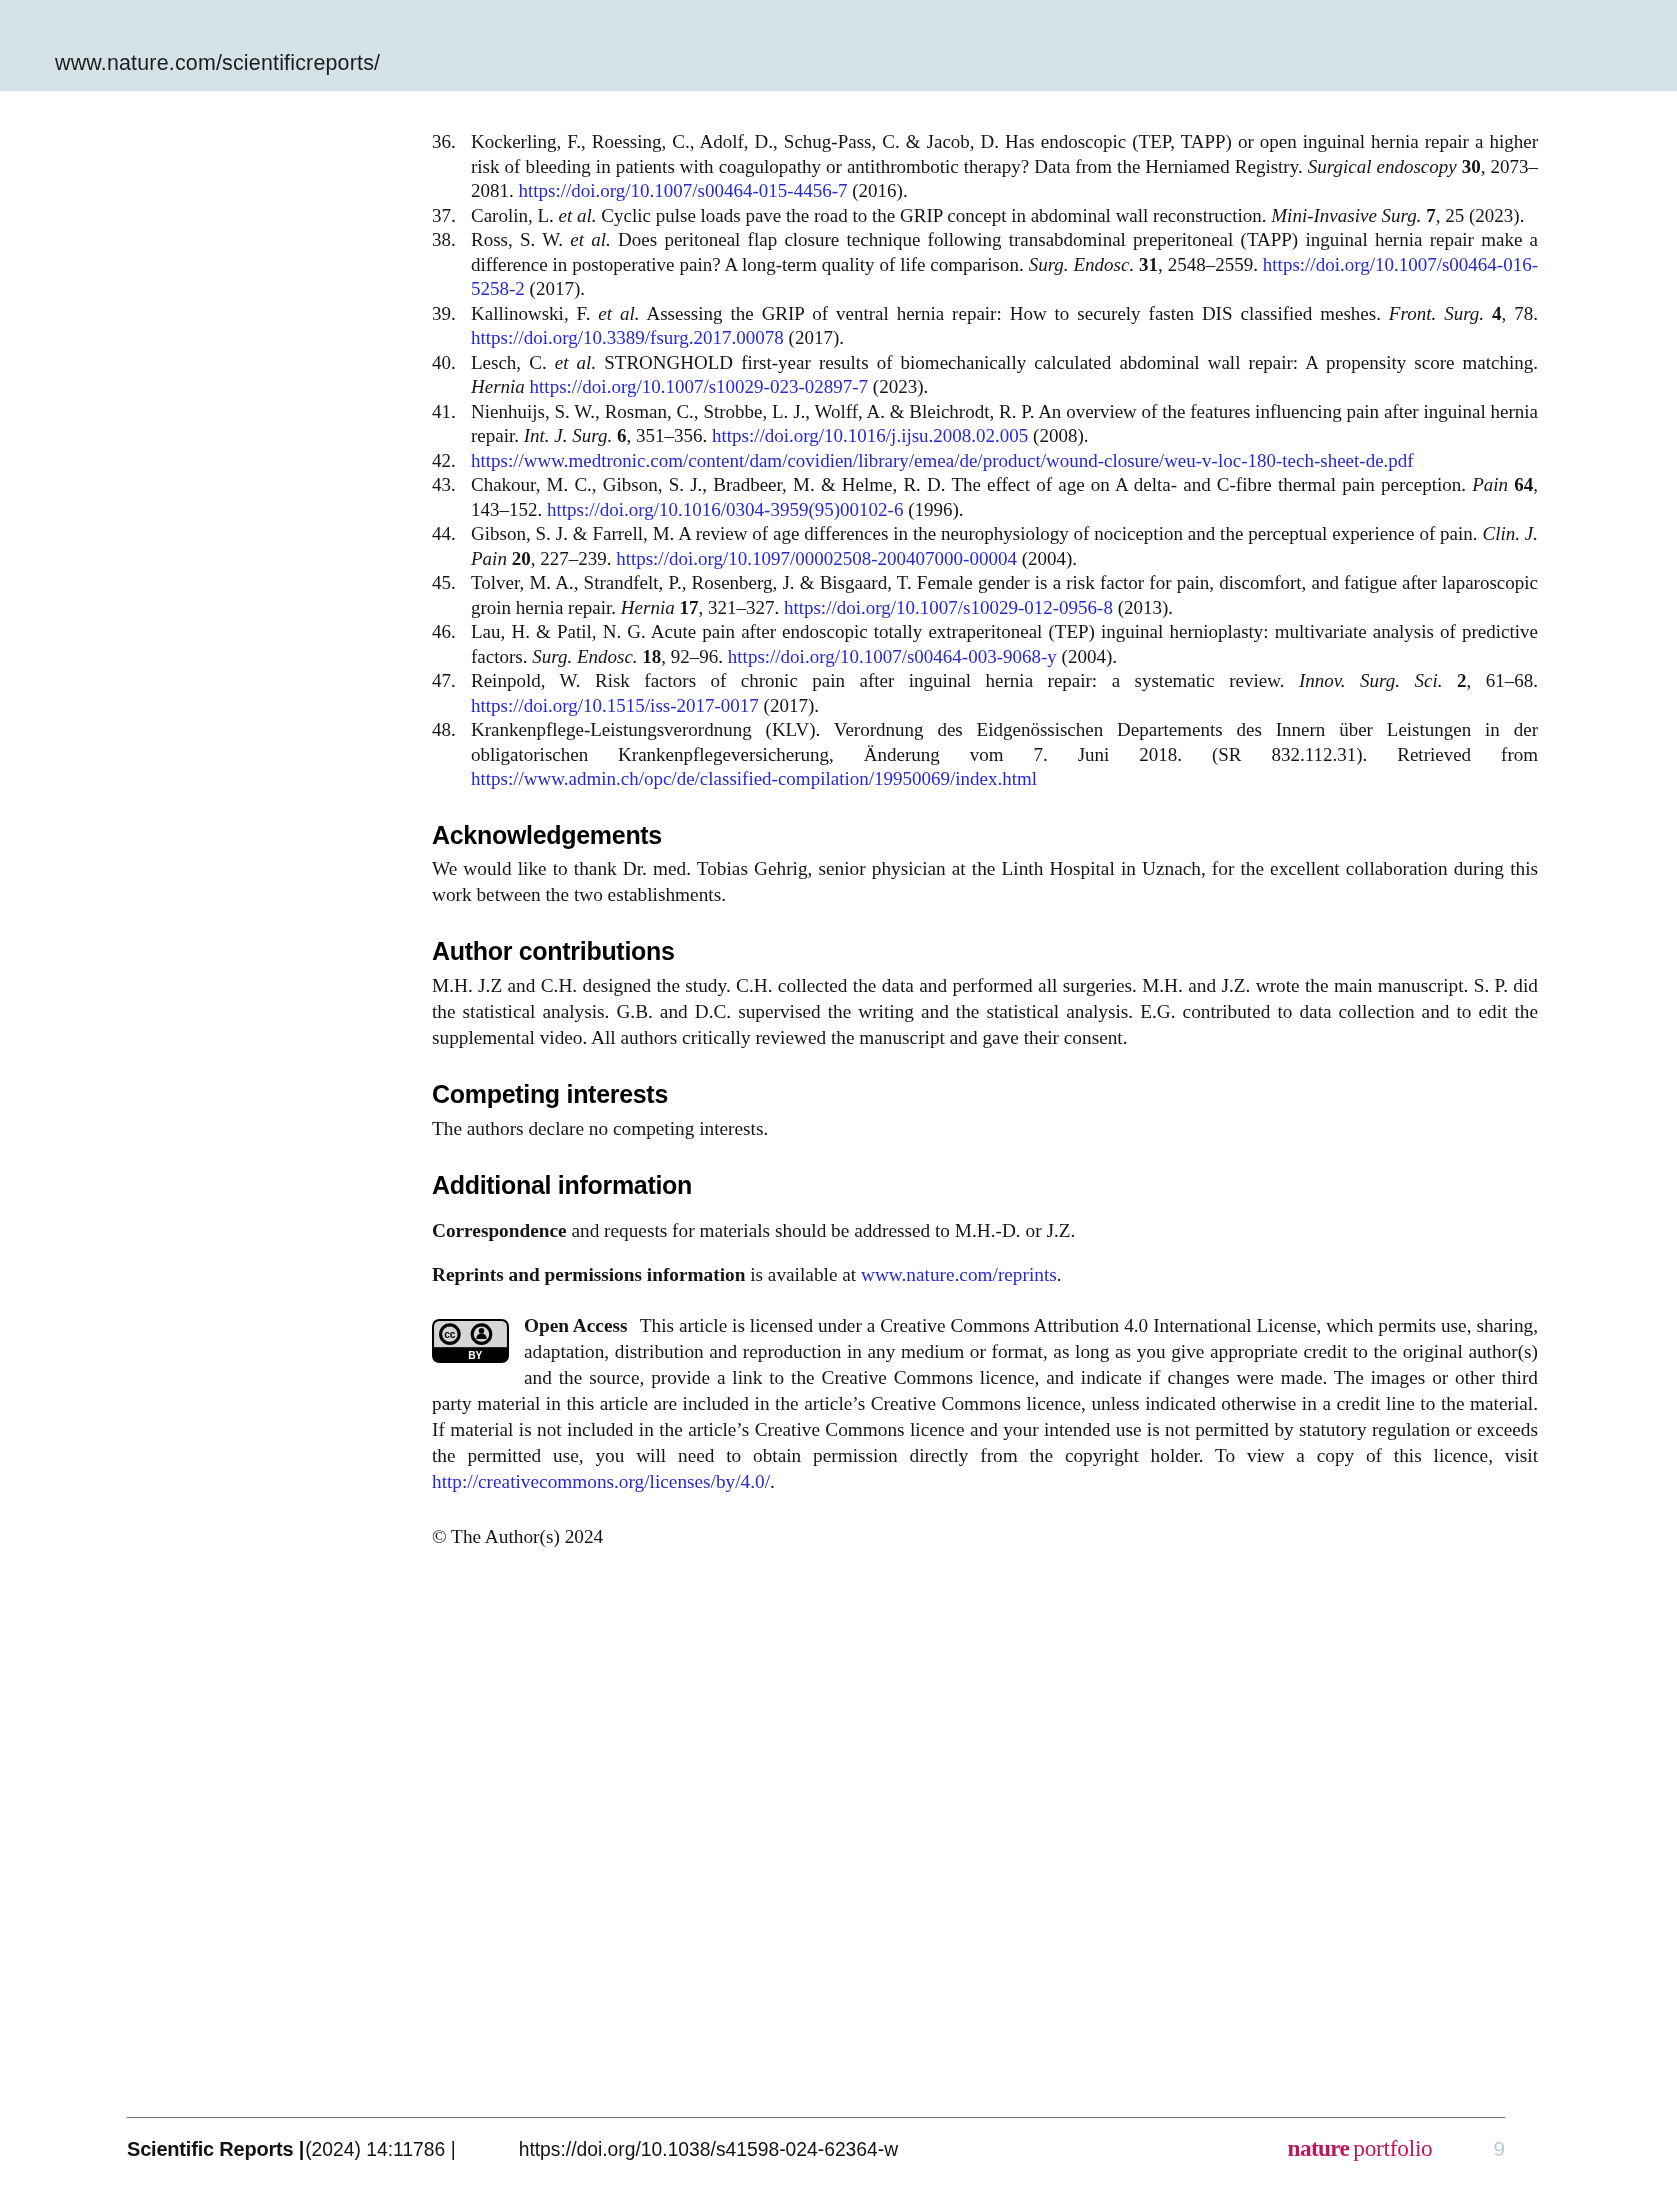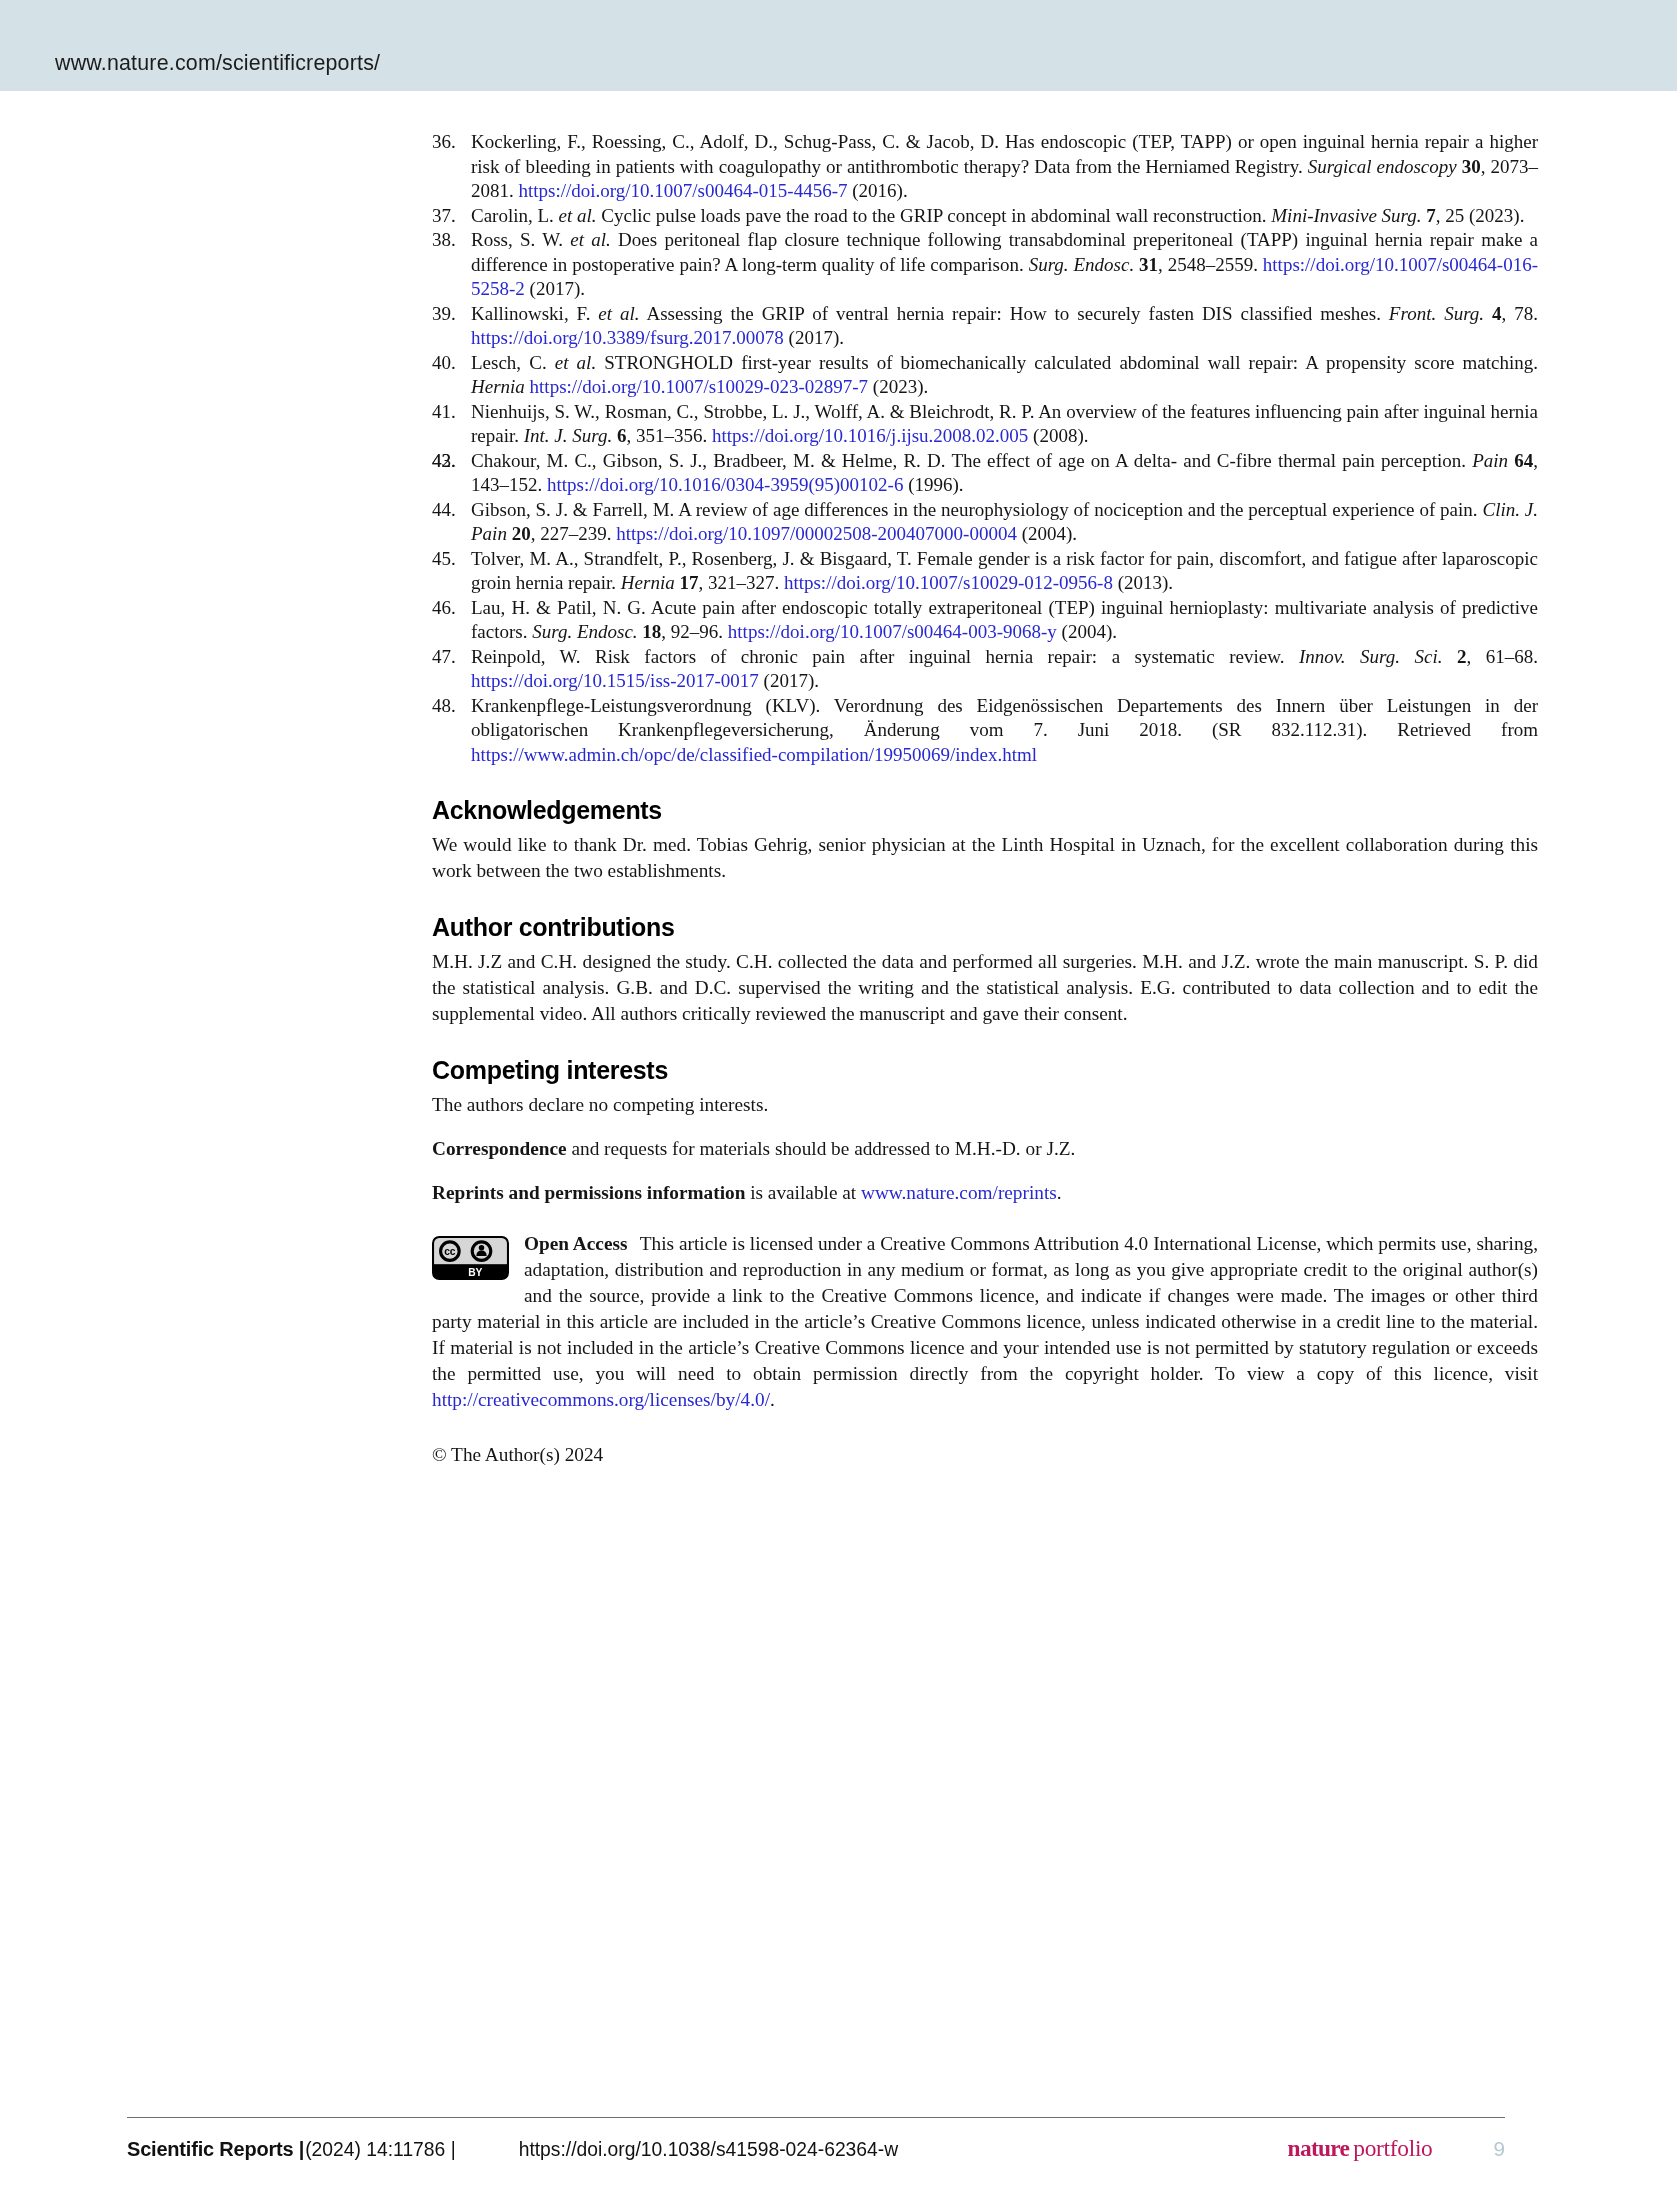--- a/index.html
+++ b/index.html
@@ -61,38 +61,39 @@
 
   <div class="content">
 
     <ol class="refs">
         <li><span class="refnum">36.</span><span><span class="seg-p">Kockerling, F., Roessing, C., Adolf, D., Schug-Pass, C. &amp; Jacob, D. Has endoscopic (TEP, TAPP) or open inguinal hernia repair a higher risk of bleeding in patients with coagulopathy or antithrombotic therapy? Data from the Herniamed Registry. </span><span class="seg-i">Surgical endoscopy </span><span class="seg-b">30</span><span class="seg-p">, 2073–2081. </span><a class="seg-link" href="#">https://doi.org/10.1007/s00464-015-4456-7</a><span class="seg-p"> (2016).</span></span></li>
         <li><span class="refnum">37.</span><span><span class="seg-p">Carolin, L. </span><span class="seg-i">et al.</span><span class="seg-p"> Cyclic pulse loads pave the road to the GRIP concept in abdominal wall reconstruction. </span><span class="seg-i">Mini-Invasive Surg. </span><span class="seg-b">7</span><span class="seg-p">, 25 (2023).</span></span></li>
         <li><span class="refnum">38.</span><span><span class="seg-p">Ross, S. W. </span><span class="seg-i">et al.</span><span class="seg-p"> Does peritoneal flap closure technique following transabdominal preperitoneal (TAPP) inguinal hernia repair make a difference in postoperative pain? A long-term quality of life comparison. </span><span class="seg-i">Surg. Endosc. </span><span class="seg-b">31</span><span class="seg-p">, 2548–2559. </span><a class="seg-link" href="#">https://doi.org/10.1007/s00464-016-5258-2</a><span class="seg-p"> (2017).</span></span></li>
         <li><span class="refnum">39.</span><span><span class="seg-p">Kallinowski, F. </span><span class="seg-i">et al.</span><span class="seg-p"> Assessing the GRIP of ventral hernia repair: How to securely fasten DIS classified meshes. </span><span class="seg-i">Front. Surg. </span><span class="seg-b">4</span><span class="seg-p">, 78. </span><a class="seg-link" href="#">https://doi.org/10.3389/fsurg.2017.00078</a><span class="seg-p"> (2017).</span></span></li>
         <li><span class="refnum">40.</span><span><span class="seg-p">Lesch, C. </span><span class="seg-i">et al.</span><span class="seg-p"> STRONGHOLD first-year results of biomechanically calculated abdominal wall repair: A propensity score matching. </span><span class="seg-i">Hernia </span><a class="seg-link" href="#">https://doi.org/10.1007/s10029-023-02897-7</a><span class="seg-p"> (2023).</span></span></li>
         <li><span class="refnum">41.</span><span><span class="seg-p">Nienhuijs, S. W., Rosman, C., Strobbe, L. J., Wolff, A. &amp; Bleichrodt, R. P. An overview of the features influencing pain after inguinal hernia repair. </span><span class="seg-i">Int. J. Surg. </span><span class="seg-b">6</span><span class="seg-p">, 351–356. </span><a class="seg-link" href="#">https://doi.org/10.1016/j.ijsu.2008.02.005</a><span class="seg-p"> (2008).</span></span></li>
-        <li><span class="refnum">42.</span></li>
+        <li><span class="refnum">42.</span><span><a class="seg-link" href="#">https://www.medtronic.com/content/dam/covidien/library/emea/de/product/wound-closure/weu-v-loc-180-tech-sheet-de.pdf</a></span></li>
         <li><span class="refnum">43.</span><span><span class="seg-p">Chakour, M. C., Gibson, S. J., Bradbeer, M. &amp; Helme, R. D. The effect of age on A delta- and C-fibre thermal pain perception. </span><span class="seg-i">Pain </span><span class="seg-b">64</span><span class="seg-p">, 143–152. </span><a class="seg-link" href="#">https://doi.org/10.1016/0304-3959(95)00102-6</a><span class="seg-p"> (1996).</span></span></li>
         <li><span class="refnum">44.</span><span><span class="seg-p">Gibson, S. J. &amp; Farrell, M. A review of age differences in the neurophysiology of nociception and the perceptual experience of pain. </span><span class="seg-i">Clin. J. Pain </span><span class="seg-b">20</span><span class="seg-p">, 227–239. </span><a class="seg-link" href="#">https://doi.org/10.1097/00002508-200407000-00004</a><span class="seg-p"> (2004).</span></span></li>
         <li><span class="refnum">45.</span><span><span class="seg-p">Tolver, M. A., Strandfelt, P., Rosenberg, J. &amp; Bisgaard, T. Female gender is a risk factor for pain, discomfort, and fatigue after laparoscopic groin hernia repair. </span><span class="seg-i">Hernia </span><span class="seg-b">17</span><span class="seg-p">, 321–327. </span><a class="seg-link" href="#">https://doi.org/10.1007/s10029-012-0956-8</a><span class="seg-p"> (2013).</span></span></li>
         <li><span class="refnum">46.</span><span><span class="seg-p">Lau, H. &amp; Patil, N. G. Acute pain after endoscopic totally extraperitoneal (TEP) inguinal hernioplasty: multivariate analysis of predictive factors. </span><span class="seg-i">Surg. Endosc. </span><span class="seg-b">18</span><span class="seg-p">, 92–96. </span><a class="seg-link" href="#">https://doi.org/10.1007/s00464-003-9068-y</a><span class="seg-p"> (2004).</span></span></li>
         <li><span class="refnum">47.</span><span><span class="seg-p">Reinpold, W. Risk factors of chronic pain after inguinal hernia repair: a systematic review. </span><span class="seg-i">Innov. Surg. Sci. </span><span class="seg-b">2</span><span class="seg-p">, 61–68. </span><a class="seg-link" href="#">https://doi.org/10.1515/iss-2017-0017</a><span class="seg-p"> (2017).</span></span></li>
         <li><span class="refnum">48.</span><span><span class="seg-p">Krankenpflege-Leistungsverordnung (KLV). Verordnung des Eidgenössischen Departements des Innern über Leistungen in der obligatorischen Krankenpflegeversicherung, Änderung vom 7. Juni 2018. (SR 832.112.31). Retrieved from </span><a class="seg-link" href="#">https://www.admin.ch/opc/de/classified-compilation/19950069/index.html</a></span></li>
       </ol>
 
     <h2>Acknowledgements</h2>
     <p class="para"><span class="seg-p">We would like to thank Dr. med. Tobias Gehrig, senior physician at the Linth Hospital in Uznach, for the excellent collaboration during this work between the two establishments.</span></p>
 
     <h2>Author contributions</h2>
     <p class="para"><span class="seg-p">M.H. J.Z and C.H. designed the study. C.H. collected the data and performed all surgeries. M.H. and J.Z. wrote the main manuscript. S. P. did the statistical analysis. G.B. and D.C. supervised the writing and the statistical analysis. E.G. contributed to data collection and to edit the supplemental video. All authors critically reviewed the manuscript and gave their consent.</span></p>
 
     <h2>Competing interests</h2>
     <p class="para"><span class="seg-p">The authors declare no competing interests.</span></p>
 
+    <h2>Additional information</h2>
     <p class="para mt"><span class="seg-b">Correspondence</span><span class="seg-p"> and requests for materials should be addressed to M.H.-D. or J.Z.</span></p>
     <p class="para mt"><span class="seg-b">Reprints and permissions information</span><span class="seg-p"> is available at </span><a class="seg-link" href="#">www.nature.com/reprints</a><span class="seg-p">.</span></p>
 
     <div class="para openaccess">
       <span class="badge">
         <svg width="77" height="44" viewBox="0 0 112 64" xmlns="http://www.w3.org/2000/svg" aria-hidden="true" style="font-size:28px">
           <defs>
               <clipPath id="bclip">
                 <rect x="1.5" y="1.5" width="109" height="61" rx="9"></rect>
               </clipPath>

